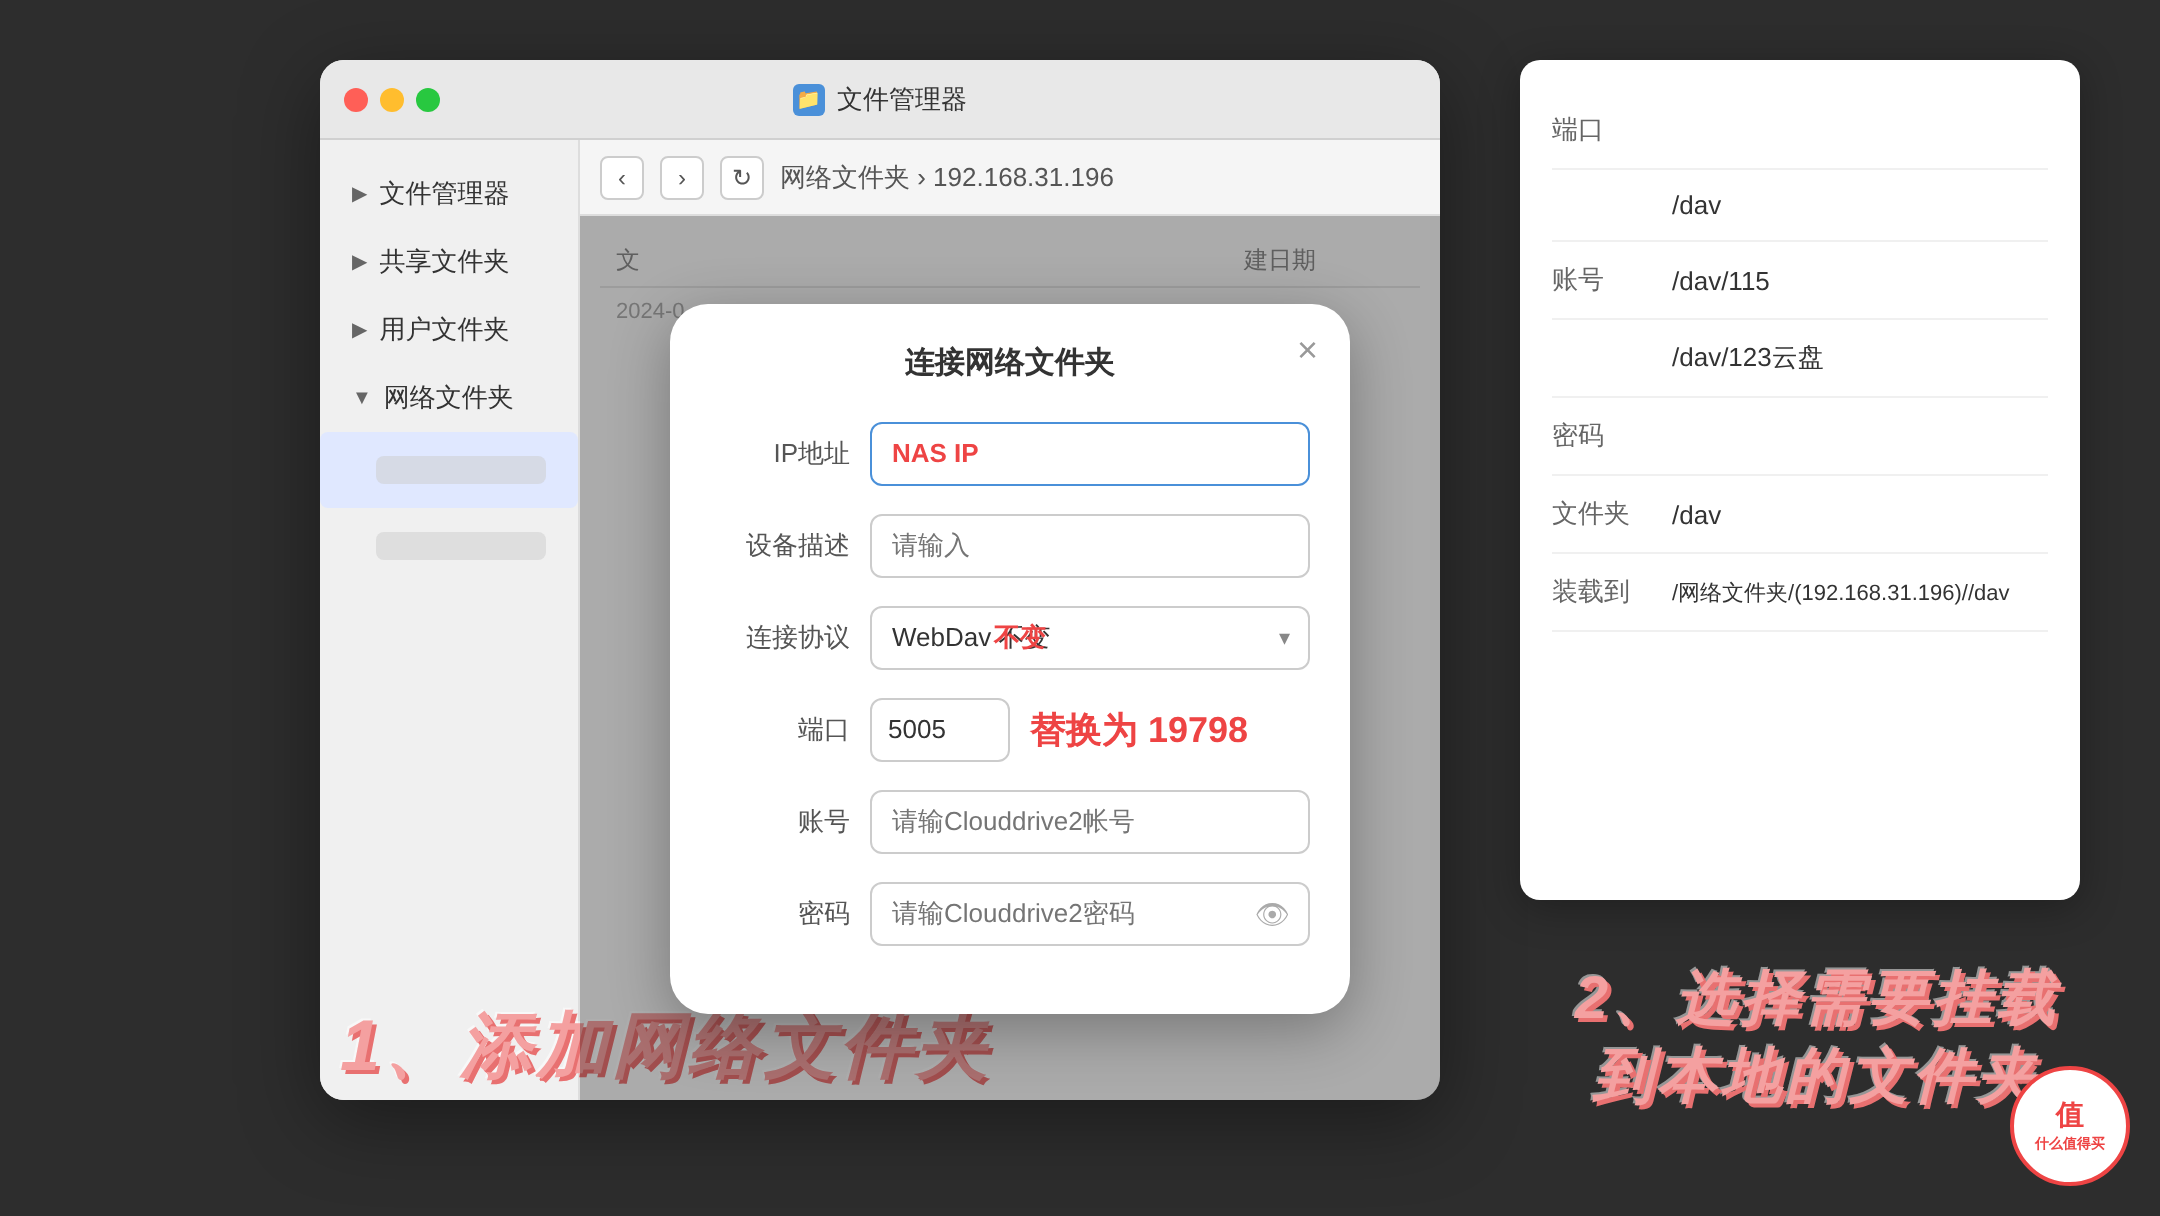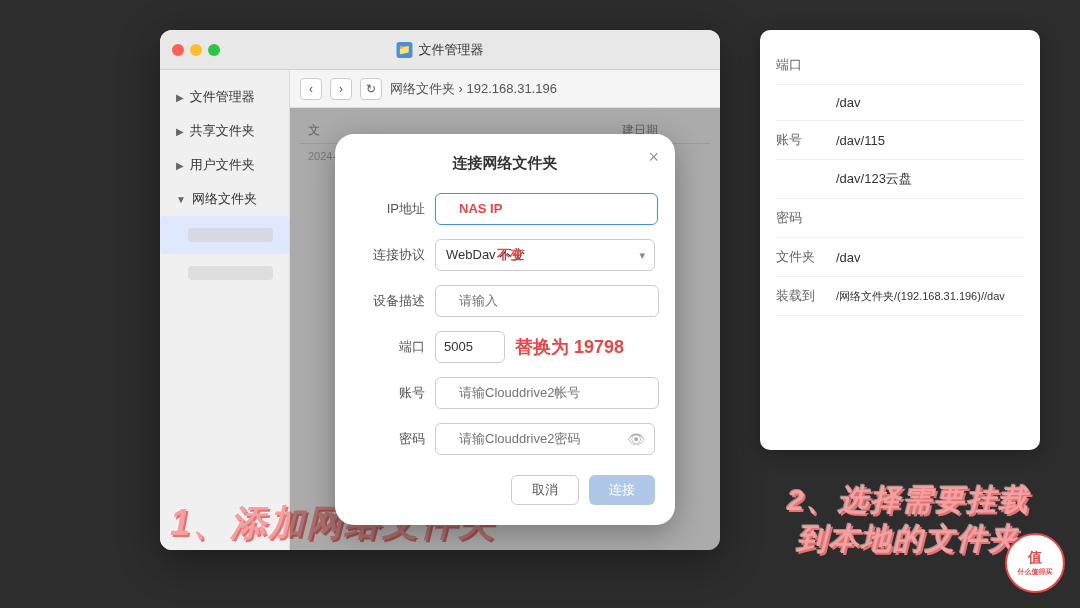--- a/index.html
+++ b/index.html
@@ -199,21 +199,21 @@
       text-align: right;
       margin-right: 10px;
       flex-shrink: 0;
     }
 
     .form-input {
       flex: 1;
       height: 32px;
       border: 1.5px solid #4a90d9;
       border-radius: 6px;
-      padding: 0 23px;
+      padding: 0 10px;
       font-size: 13px;
       color: #e44;
       font-weight: 600;
       outline: none;
       background: white;
     }
 
     .form-input.normal {
       border: 1px solid #ccc;
       color: #999;
@@ -483,58 +483,54 @@
           <div class="dialog">
             <div class="dialog-title">连接网络文件夹</div>
             <span class="dialog-close">×</span>
 
             <div class="form-row">
               <label class="form-label">IP地址</label>
               <input class="form-input" type="text" style="color: rgb(238, 68, 68); font-weight: 700;" value="NAS IP">
             </div>
 
             <div class="form-row">
+              <label class="form-label">设备描述</label>
+              <input class="form-input normal" type="text" placeholder="请输入" style="">
+            </div>
+
+            <div class="form-row">
               <label class="form-label">连接协议</label>
               <div class="form-select-wrapper">
                 <select class="form-select">
                   <option>WebDav  不变</option>
                 </select>
                 <span class="select-arrow">▾</span>
                 <span style="position:absolute;left:62px;top:7px;color:#e44;font-weight:700;font-size:13px;pointer-events:none;">不变</span>
               </div>
             </div>
 
-            <div class="form-row">
-              <label class="form-label">设备描述</label>
-              <input class="form-input normal" type="text" placeholder="请输入" style="">
-            </div>
-
             <div class="form-port-row">
               <label class="form-label">端口</label>
               <input class="port-input" type="text" value="5005" style="">
               <span class="port-hint">替换为 19798</span>
             </div>
 
             <div class="form-row">
               <label class="form-label">账号</label>
               <input class="form-input normal" type="text" placeholder="请输Clouddrive2帐号" style="">
             </div>
 
             <div class="form-row">
               <label class="form-label">密码</label>
               <div class="pwd-wrapper">
                 <input class="form-input normal" type="password" style="width: 100%;" placeholder="请输Clouddrive2密码">
                 <span class="pwd-eye">👁</span>
               </div>
             </div>
 
-            <div class="dialog-actions">
-              <button class="btn-cancel">取消</button>
-              <button class="btn-confirm">连接</button>
-            </div>
           </div>
         </div>
       </div>
     </div>
   </div>
 </div>
 
 <div class="right-panel">
   <div class="panel-row">
     <span class="panel-label">端口</span>

